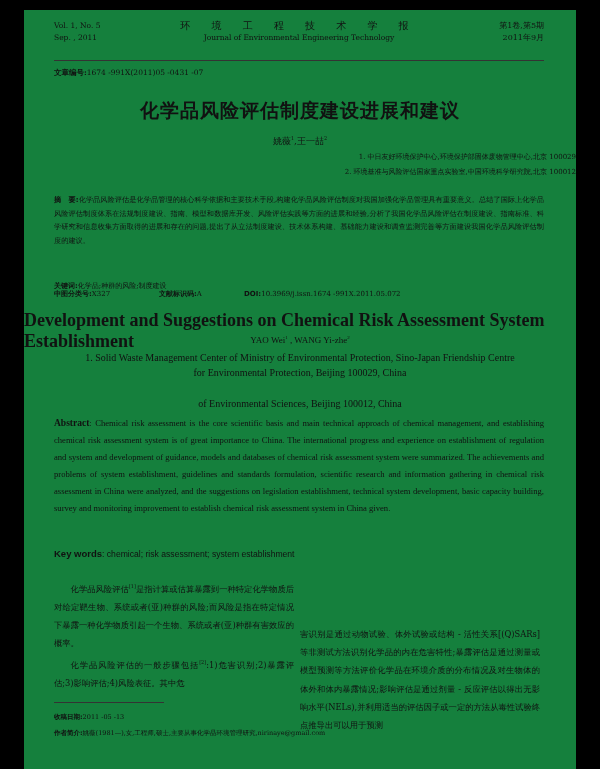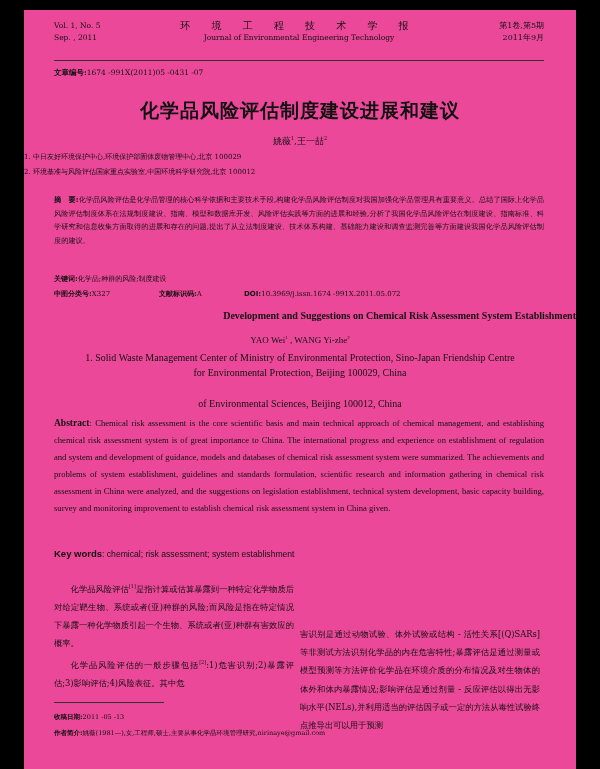--- a/index.html
+++ b/index.html
@@ -1,33 +1,33 @@
 <!DOCTYPE html>
 <html><head>
 <meta charset="utf-8">
 <style>
   html, body { margin:0; padding:0; background:#000; }
   body { width:600px; height:769px; position:relative; overflow:hidden;
          font-family:"DejaVu Serif","Liberation Serif",serif; color:#111; }
-  .page { position:absolute; left:24px; top:10px; width:552px; height:759px; background:#ec4899; }
+  .page { position:absolute; left:24px; top:10px; width:552px; height:759px; background:#15803d; }
   .hdr { position:absolute; left:30px; right:32px; top:10px; height:40px; border-bottom:1px solid #333; font-size:7.5px; }
   .hdr .l { position:absolute; left:0; top:0; line-height:12px; }
   .hdr .c { position:absolute; left:0; right:0; top:0; text-align:center; line-height:12px; }
   .hdr .c .cn { font-size:10px; letter-spacing:9px; }
   .hdr .r { position:absolute; right:0; top:0; text-align:right; line-height:12px; font-size:8px; }
   .artno { position:absolute; left:30px; top:58px; font-size:7.5px; }
   .artno b { font-weight:bold; }
   .title-cn { position:absolute; left:0; right:0; top:88px; text-align:center; font-family:"DejaVu Sans","Liberation Sans",sans-serif; font-weight:bold; font-size:19px; letter-spacing:1px; }
   .authors-cn { position:absolute; left:0; right:0; top:125px; text-align:center; font-size:9px; }
-  .aff { position:absolute; left:0; right:0; text-align:left; font-size:7px; }
+  .aff { position:absolute; left:0; right:0; text-align:right; font-size:7px; }
   .abs-cn { position:absolute; left:30px; right:32px; top:183px; font-size:7.2px; line-height:13.5px; text-align:justify; }
-  .lbl { font-weight:bold; font-family:"DejaVu Sans","Liberation Sans",sans-serif; }
+  .lbl { font-weight:bold; font-family:"DejaVu Sans","Liberation Sans",sans-serif;margin-top:7px; }
   .meta { position:absolute; left:30px; right:32px; font-size:7px; }
   .meta span { display:inline-block; }
-  .title-en { position:absolute; left:0; right:0; top:300px; text-align:right; font-family:"Liberation Serif",serif; font-weight:bold; font-size:10px; }
+  .title-en { position:absolute; left:0; right:0; top:300px; text-align:left; font-family:"Liberation Serif",serif; font-weight:bold; font-size:18px; }
   .authors-en { position:absolute; left:0; right:0; top:325px; text-align:center; font-family:"Liberation Serif",serif; font-size:9px; }
   .aff-en { position:absolute; left:0; right:0; text-align:center; font-family:"Liberation Serif",serif; font-size:10px; }
   .abs-en { position:absolute; left:30px; right:32px; top:405px; font-family:"Liberation Serif",serif; font-size:8.6px; line-height:17px; text-align:justify; }
   .abs-en b { font-size:9.5px; }
   .kw-en { position:absolute; left:30px; right:32px; top:538px; font-family:Liberation Sans, sans-serif; font-size:8.6px; }
   .kw-en b { font-size:9.5px; }
   .col { position:absolute; top:567px; width:240px; font-size:8.3px; line-height:18.2px; text-align:justify; }
   .col.left { left:30px; }
   .col.right { left:276px; }
   .col p { margin:0; text-indent:2em; }

